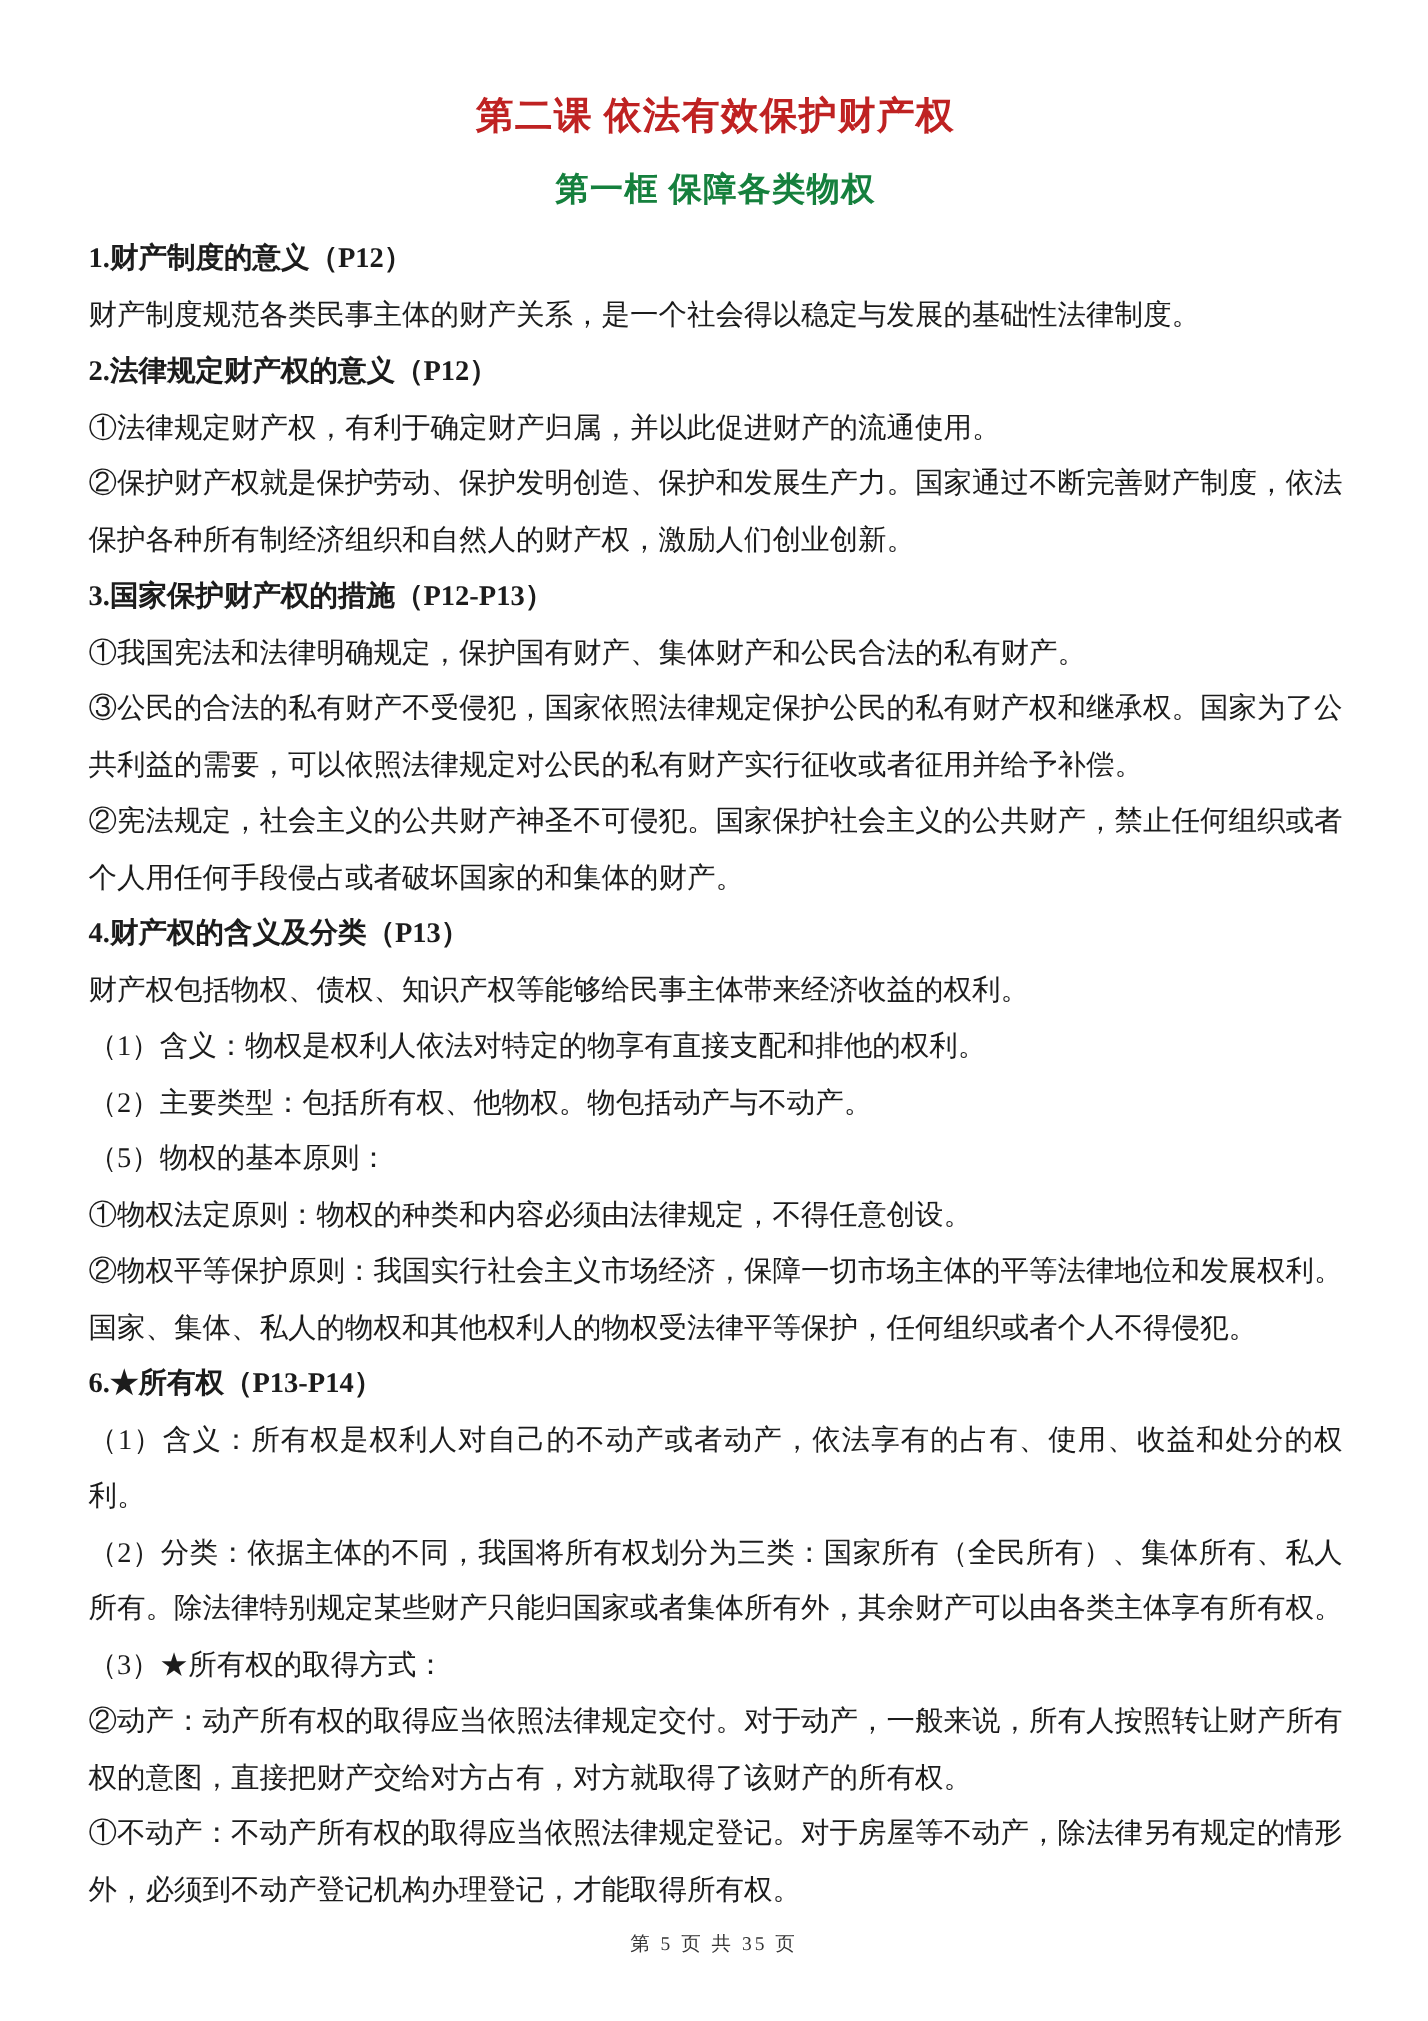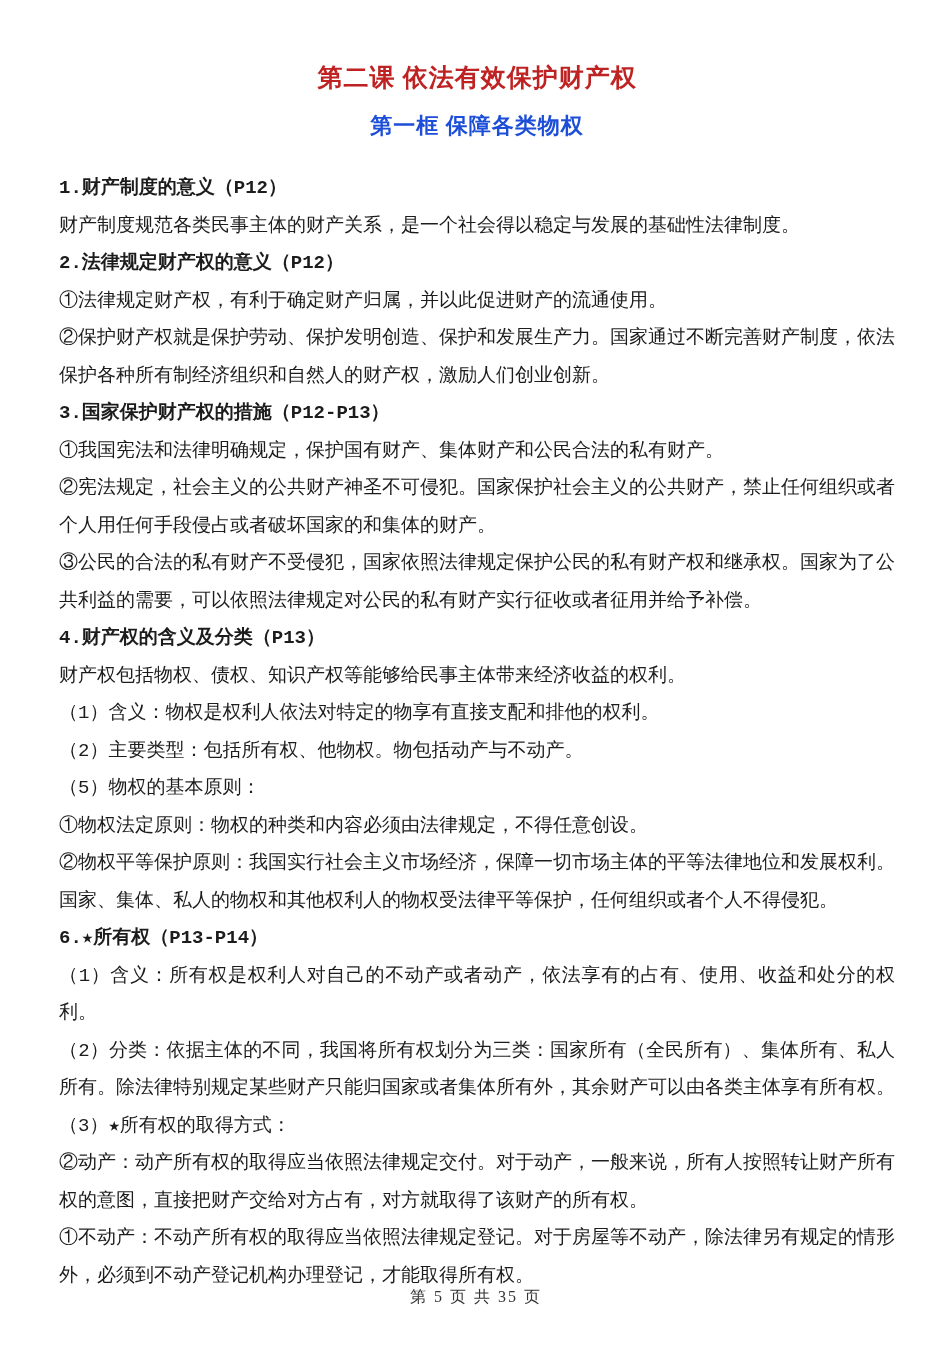--- a/index.html
+++ b/index.html
@@ -29,46 +29,45 @@
     font-weight: bold;
     line-height: 36px;
     letter-spacing: 1px;
   }
   .lesson-subtitle {
     margin: 13px 0 0 0;
     text-align: center;
     font-size: 22px;
     font-weight: bold;
     line-height: 34px;
-    color: #1d4ed8;
+    color: #15803d;
     letter-spacing: 1px;
   }
   .doc-body {
-    margin-top: 27px;
-    font-family: Liberation Mono, monospace;
+    margin-top: 11px;
   }
   .doc-heading {
     font-size: 19px;
     font-weight: bold;
     line-height: 37.5px;
     text-align: justify;
   }
   .doc-para {
     font-size: 19px;
     font-weight: normal;
     line-height: 37.5px;
     text-align: justify;
   }
   .page-footer {
     position: absolute;
     left: 0;
     top: 1287px;
     width: 100%;
     text-align: center;
-    font-size: 16px;
+    font-size: 13px;
     color: #333333;
     letter-spacing: 2px;
   }
 </style>
 </head>
 <body>
 
 <div class="page">
 
   <h1 class="course-title" style="color: rgb(191, 34, 34);">第二课 依法有效保护财产权</h1>
@@ -76,22 +75,22 @@
   <h2 class="lesson-subtitle">第一框 保障各类物权</h2>
 
   <div class="doc-body" id="doc-body">
       <div class="doc-heading">1.财产制度的意义（P12）</div>
       <div class="doc-para">财产制度规范各类民事主体的财产关系，是一个社会得以稳定与发展的基础性法律制度。</div>
       <div class="doc-heading">2.法律规定财产权的意义（P12）</div>
       <div class="doc-para">①法律规定财产权，有利于确定财产归属，并以此促进财产的流通使用。</div>
       <div class="doc-para">②保护财产权就是保护劳动、保护发明创造、保护和发展生产力。国家通过不断完善财产制度，依法保护各种所有制经济组织和自然人的财产权，激励人们创业创新。</div>
       <div class="doc-heading">3.国家保护财产权的措施（P12-P13）</div>
       <div class="doc-para">①我国宪法和法律明确规定，保护国有财产、集体财产和公民合法的私有财产。</div>
+      <div class="doc-para">③公民的合法的私有财产不受侵犯，国家依照法律规定保护公民的私有财产权和继承权。国家为了公共利益的需要，可以依照法律规定对公民的私有财产实行征收或者征用并给予补偿。</div>
       <div class="doc-para">②宪法规定，社会主义的公共财产神圣不可侵犯。国家保护社会主义的公共财产，禁止任何组织或者个人用任何手段侵占或者破坏国家的和集体的财产。</div>
-      <div class="doc-para">③公民的合法的私有财产不受侵犯，国家依照法律规定保护公民的私有财产权和继承权。国家为了公共利益的需要，可以依照法律规定对公民的私有财产实行征收或者征用并给予补偿。</div>
       <div class="doc-heading">4.财产权的含义及分类（P13）</div>
       <div class="doc-para">财产权包括物权、债权、知识产权等能够给民事主体带来经济收益的权利。</div>
       <div class="doc-para">（1）含义：物权是权利人依法对特定的物享有直接支配和排他的权利。</div>
       <div class="doc-para">（2）主要类型：包括所有权、他物权。物包括动产与不动产。</div>
       <div class="doc-para">（5）物权的基本原则：</div>
       <div class="doc-para">①物权法定原则：物权的种类和内容必须由法律规定，不得任意创设。</div>
       <div class="doc-para">②物权平等保护原则：我国实行社会主义市场经济，保障一切市场主体的平等法律地位和发展权利。国家、集体、私人的物权和其他权利人的物权受法律平等保护，任何组织或者个人不得侵犯。</div>
       <div class="doc-heading">6.★所有权（P13-P14）</div>
       <div class="doc-para">（1）含义：所有权是权利人对自己的不动产或者动产，依法享有的占有、使用、收益和处分的权利。</div>
       <div class="doc-para">（2）分类：依据主体的不同，我国将所有权划分为三类：国家所有（全民所有）、集体所有、私人所有。除法律特别规定某些财产只能归国家或者集体所有外，其余财产可以由各类主体享有所有权。</div>

